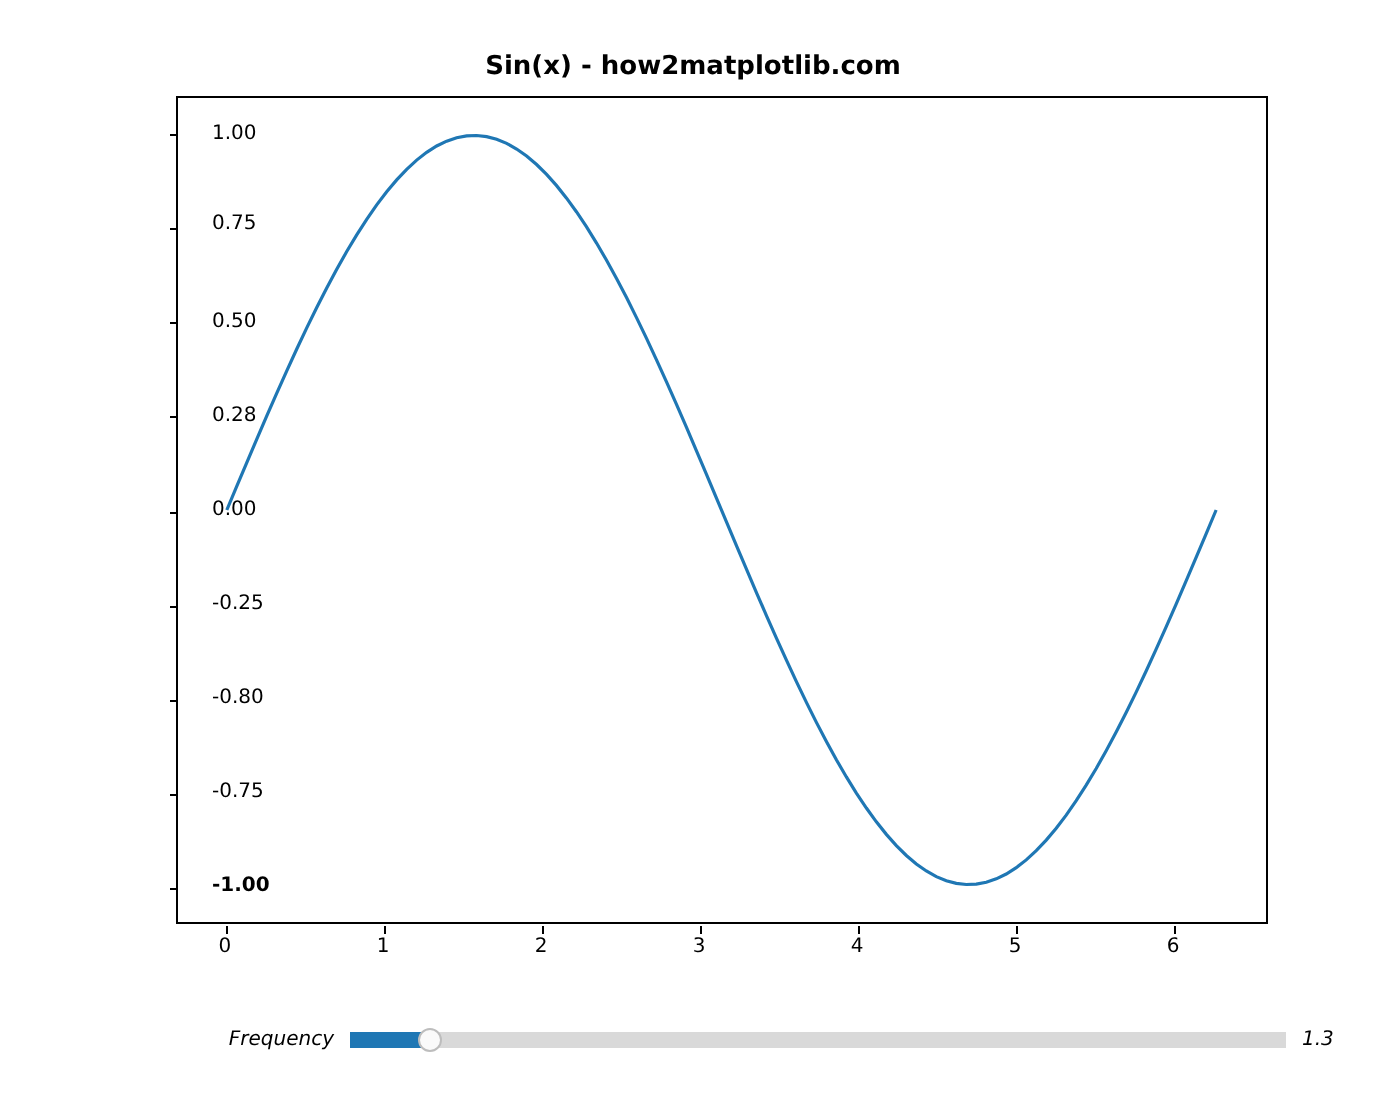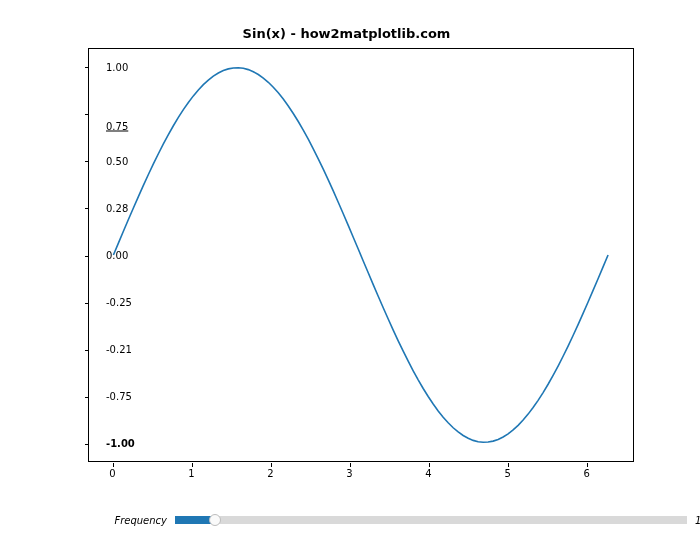--- a/index.html
+++ b/index.html
@@ -65,21 +65,21 @@
     position: absolute;
     top: 414px;
     width: 1px;
     height: 4px;
     background: #000;
   }
   .slider-wrap {
     position: absolute;
     left: 175px;
     top: 510px;
-    width: 512px;
+    width: 468px;
     height: 20px;
     font-style: italic;
   }
   .slider-label {
     position: absolute;
     right: 100%;
     margin-right: 8px;
     top: 50%;
     transform: translateY(-50%);
     font-size: 10px;
@@ -160,26 +160,26 @@
       <div class="tick-label-x" style="left: 191.511px; top: 468px;">1</div>
       <div class="tick-label-x" style="left: 270.527px; top: 468px;">2</div>
       <div class="tick-label-x" style="left: 349.543px; top: 468px;">3</div>
       <div class="tick-label-x" style="left: 428.559px; top: 468px;">4</div>
       <div class="tick-label-x" style="left: 507.575px; top: 468px;">5</div>
       <div class="tick-label-x" style="left: 586.59px; top: 468px;">6</div>
     </div>
   <div id="ytick-labels">
       <div class="tick-label-y" style="top: 443.182px; font-weight: bold;">-1.00</div>
       <div class="tick-label-y" style="top: 396.136px;">-0.75</div>
-      <div class="tick-label-y" style="top: 349.091px;">-0.21</div>
+      <div class="tick-label-y" style="top: 349.091px;">-0.80</div>
       <div class="tick-label-y" style="top: 302.045px;">-0.25</div>
       <div class="tick-label-y" style="top: 255px;">0.00</div>
       <div class="tick-label-y" style="top: 207.955px;">0.28</div>
       <div class="tick-label-y" style="top: 160.909px;">0.50</div>
-      <div class="tick-label-y" style="top: 126px; text-decoration: underline;">0.75</div>
+      <div class="tick-label-y" style="top: 112px;">0.75</div>
       <div class="tick-label-y" style="top: 66.8182px;">1.00</div>
     </div>
 
   <div class="slider-wrap">
     <span class="slider-label">Frequency</span>
     <div class="slider-track">
       <div class="slider-fill" id="slider-fill" style="width: 39.7273px;"></div>
     </div>
     <div class="slider-handle" id="slider-handle" style="left: 39.7273px;"></div>
     <span class="slider-value">1.3</span>

